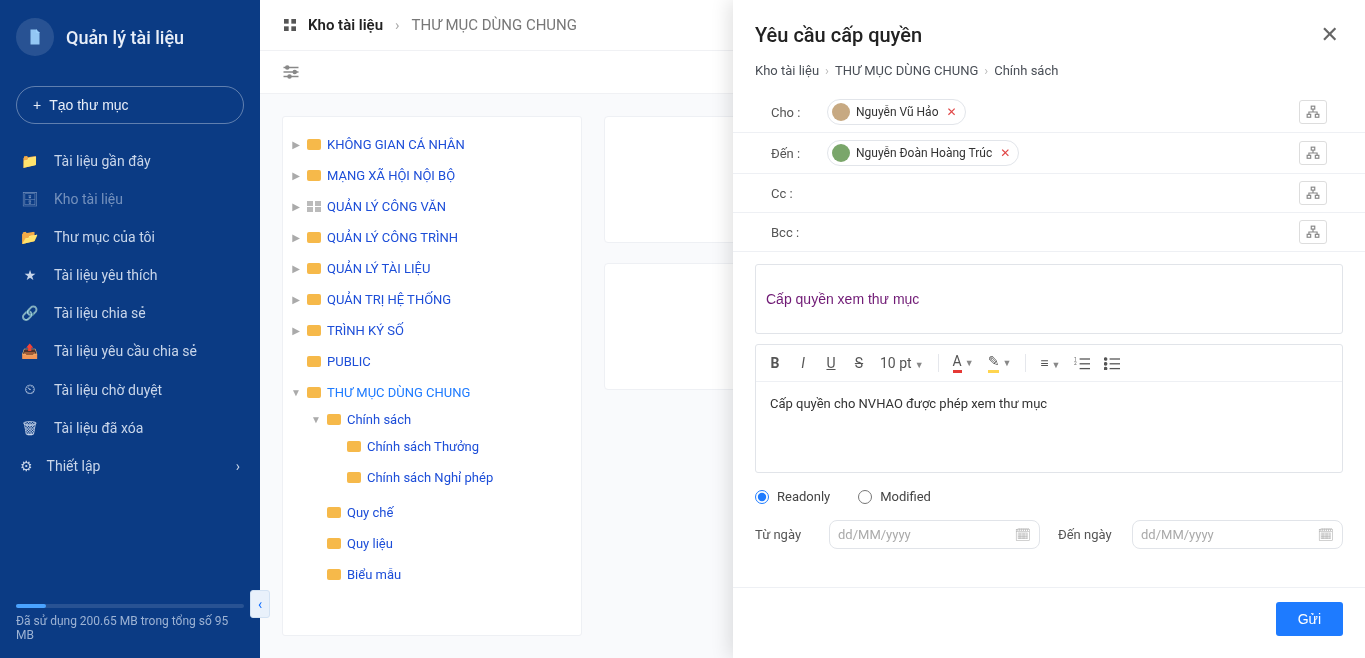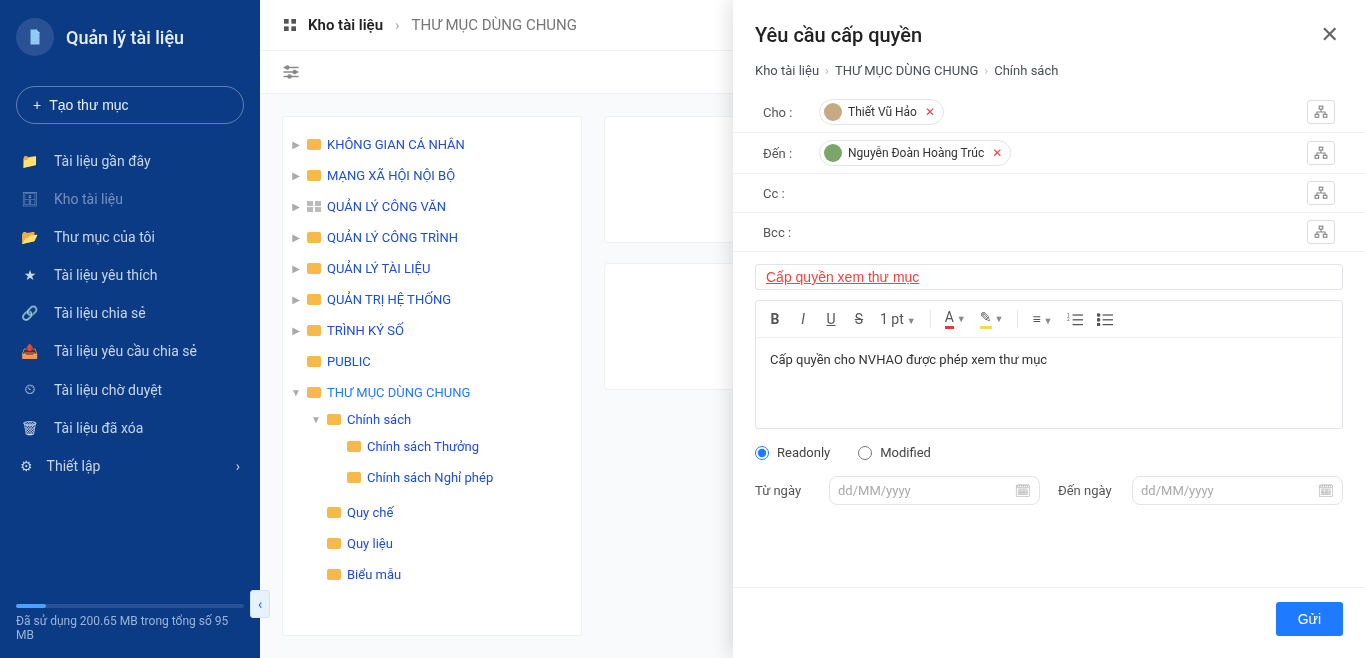--- a/index.html
+++ b/index.html
@@ -86,38 +86,38 @@
   position:fixed; right:0; top:0; bottom:0; width:632px; background:#fff;
   box-shadow: -4px 0 18px rgba(0,0,0,.12); display:flex; flex-direction:column;
   z-index:50;
 }
 .panel-hd { display:flex; align-items:center; justify-content:space-between; padding:18px 22px 8px; }
 .panel-hd h2 { font-size:20px; font-weight:500; color:#222; }
 .close-x { font-size:22px; color:#666; cursor:pointer; padding:4px; }
 .panel-bc { padding: 4px 22px 14px; font-size:13px; color:#4a4f57; display:flex; gap:6px; flex-wrap:wrap; }
 .panel-bc .sep { color:#bbb; }
 .field-row {
-  display:flex; align-items:center; gap:10px; padding: 7px 30px; border-bottom:1px solid #eef0f4;
+  display:flex; align-items:center; gap:10px; padding: 7px 38px; border-bottom:1px solid #eef0f4;
 }
 .field-row .lab { width:46px; font-size:13px; color:#555; }
 .chip {
   display:inline-flex; align-items:center; gap:6px; border:1px solid #e2e5ea;
   border-radius:14px; padding:3px 8px 3px 4px; font-size:12px; background:#fff;
 }
 .avatar { width:18px; height:18px; border-radius:50%; background:#c7a982; }
 .avatar.b { background:#7aa66a; }
 .chip .rm { color:#e04545; cursor:pointer; font-size:12px; margin-left:2px; }
 .org-btn {
   margin-left:auto; width:28px; height:24px; border:1px solid #ddd; border-radius:3px;
   display:flex; align-items:center; justify-content:center; color:#888; cursor:pointer;
 }
 .subject-wrap { padding: 12px 22px 10px; }
 .subject {
-  width:100%; padding:4px 10px; border:1px solid #e1e4e9; border-radius:3px;
-  font-size:14px; color:#ef4444;text-decoration:underline;
+  width:100%; padding:26px 10px; border:1px solid #e1e4e9; border-radius:3px;
+  font-size:14px; color:#701a75;
 }
 .editor-wrap { margin: 0 22px; border:1px solid #e1e4e9; border-radius:3px; }
 .toolbar {
   display:flex; align-items:center; gap:14px; padding:8px 12px; border-bottom:1px solid #eef0f4;
   color:#555; font-size:14px;
 }
 .toolbar .tb-btn { cursor:pointer; min-width:14px; text-align:center; }
 .toolbar .sep-v { width:1px; height:18px; background:#e5e7ec; }
 .toolbar .font-color { position:relative; display:inline-flex; align-items:center; }
 .underline-red { border-bottom:3px solid #e53935; padding-bottom:1px; }
@@ -381,21 +381,21 @@
       <span class="sep">›</span>
     <span>THƯ MỤC DÙNG CHUNG</span>
       <span class="sep">›</span>
     <span>Chính sách</span>
   </div>
 
   <div class="field-row">
     <span class="lab">Cho :</span>
     <span class="chip">
       <span class="avatar"></span>
-      <span>Thiết Vũ Hảo</span>
+      <span>Nguyễn Vũ Hảo</span>
       <span class="rm">✕</span>
     </span>
     <span class="org-btn">
       <svg width="14" height="14" viewBox="0 0 24 24" fill="none" stroke="#888" stroke-width="2">
           <rect x="9" y="2" width="6" height="5"></rect>
           <rect x="2" y="16" width="6" height="5"></rect>
           <rect x="16" y="16" width="6" height="5"></rect>
           <path d="M12 7v5M5 16v-4h14v4"></path>
         </svg>
     </span>
@@ -442,21 +442,21 @@
   <div class="subject-wrap">
     <input class="subject" value="Cấp quyền xem thư mục" style="">
   </div>
 
   <div class="editor-wrap">
     <div class="toolbar">
       <span class="tb-btn"><b>B</b></span>
       <span class="tb-btn"><i>I</i></span>
       <span class="tb-btn"><u>U</u></span>
       <span class="tb-btn"><s>S</s></span>
-      <span class="tb-btn"><span>1 pt</span><span class="caret-sm">▼</span></span>
+      <span class="tb-btn"><span>10 pt</span><span class="caret-sm">▼</span></span>
       <span class="sep-v"></span>
       <span class="tb-btn font-color">
           <span class="underline-red">A</span>
           <span class="caret-sm">▼</span>
         </span>
       <span class="tb-btn font-color">
           <span class="underline-yellow">✎</span>
           <span class="caret-sm">▼</span>
         </span>
       <span class="sep-v"></span>

